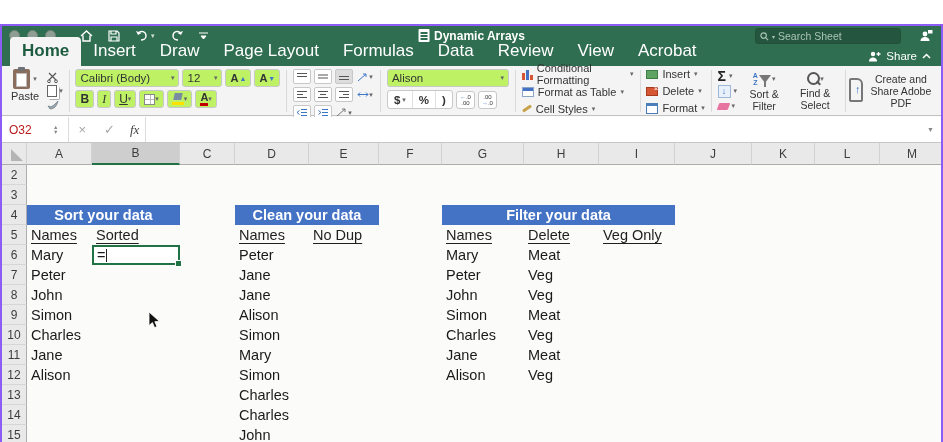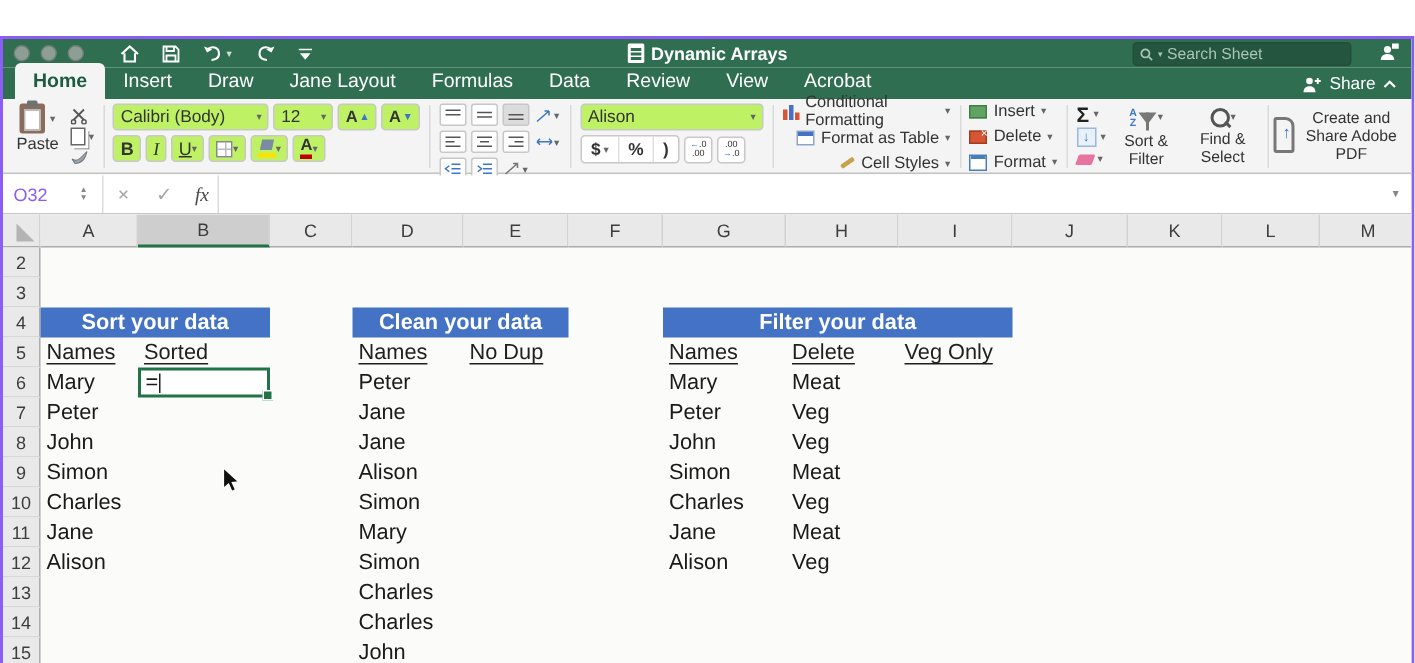--- a/index.html
+++ b/index.html
@@ -19,21 +19,21 @@
                   box-shadow:0 3px 0 var(--green),0 6px 0 var(--green);}
   .search{position:absolute;right:40px;top:2px;width:136px;height:14px;background:rgba(0,0,0,.22);
           border:1px solid #234f39;border-radius:3px;display:flex;align-items:center;padding:0 4px;gap:3px;}
   .search .ph{color:#aac5b5;font-size:10.5px;}
   .search .dd2{font-size:6px;color:#aac5b5;}
   .account{position:absolute;right:8px;top:2px;}
 
   
   .tabrow{position:absolute;top:19px;height:21px;left:0;right:0;background:var(--green);}
   #tabs{position:absolute;left:8px;bottom:0;display:flex;align-items:flex-end;}
-  .tab{color:#fff;font-size:13px;padding:4px 12px 5px;cursor:default;}
+  .tab{color:#fff;font-size:17px;padding:4px 12px 5px;cursor:default;}
   .tab.active{background:#f4f4f4;color:#1d5c40;font-weight:bold;border-radius:4px 4px 0 0;}
   .share{position:absolute;right:10px;bottom:4px;color:#fff;font-size:11.5px;display:flex;gap:5px;align-items:center;}
 
   
   .ribbon{position:absolute;top:40px;height:50px;left:0;right:0;background:#f4f4f4;border-bottom:1px solid #c2c2c2;
           display:flex;align-items:stretch;padding:3px 2px 2px 4px;box-sizing:border-box;color:#333;}
   .grp{display:flex;flex-direction:column;gap:3px;padding:0 3px;justify-content:flex-start;}
   .hrow{display:flex;gap:3px;align-items:center;}
   .sep{width:1px;background:#dadada;margin:1px 3px;}
   .btn,.combo{background:#bef264;border:1px solid #c8c8c8;border-radius:3px;font-size:11.5px;color:#333;
@@ -63,21 +63,21 @@
   .sq{display:flex;align-items:center;justify-content:center;width:18px;height:15px;border:1px solid #c8c8c8;border-radius:2px;background:#fff;box-sizing:border-box;}
   .sq.on{background:#dcdcdc;}
   .sq.noborder{border-color:transparent;background:transparent;}
   
   .seg{display:flex;border:1px solid #c8c8c8;border-radius:3px;background:#fff;height:17px;align-items:center;}
   .seg>span{padding:0 6px;font-size:11.5px;display:flex;align-items:center;gap:2px;border-right:1px solid #e0e0e0;height:100%;}
   .seg>span:last-child{border-right:none;}
   .decb{border:1px solid #c8c8c8;border-radius:3px;background:#fff;font-size:6px;line-height:6px;padding:2px 3px;color:#333;text-align:center;}
   .decb .bluearr{color:#3c76c8;}
   
-  .strow{display:flex;align-items:center;gap:4px;font-size:11px;height:13px;justify-content:flex-end;}
+  .strow{display:flex;align-items:center;gap:4px;font-size:11px;height:13px;}
   .cfIc{width:12px;height:11px;display:inline-flex;align-items:flex-end;gap:1px;}
   .cfIc i{display:block;width:3px;background:#d65532;height:7px;}
   .cfIc i:nth-child(2){background:#4472c4;height:10px;}
   .cfIc i:nth-child(3){background:#d65532;height:5px;}
   .tblIc{width:12px;height:10px;border:1px solid #8aa5c8;box-sizing:border-box;background:
          linear-gradient(#4472c4 0 3px,#fff 3px);display:inline-block;}
   .pencil{width:10px;height:3px;background:#c8a24a;transform:rotate(-35deg);display:inline-block;border-radius:1px;}
   
   .cellrow{display:flex;align-items:center;gap:4px;font-size:11px;height:13px;}
   .insIc{width:12px;height:9px;background:#5fa463;border:1px solid #3f7f44;box-sizing:border-box;display:inline-block;}
@@ -100,21 +100,21 @@
   .magIc::before{content:"";position:absolute;left:1px;top:1px;width:9px;height:9px;border:2px solid #555;border-radius:50%;}
   .magIc::after{content:"";position:absolute;left:10px;top:11px;width:5px;height:2px;background:#555;transform:rotate(45deg);}
   
   .adobe{display:flex;flex-direction:row;align-items:center;justify-content:center;width:108px;font-size:10.5px;line-height:1.15;text-align:center;}
   .pdfIc{width:18px;height:20px;border:2px solid #777;border-radius:2px 6px 2px 2px;position:relative;margin-bottom:2px;}
   .pdfIc::after{content:"↑";position:absolute;left:4px;top:3px;color:#3c76c8;font-size:11px;font-weight:bold;}
 
   
   .fbar{position:absolute;top:91px;height:26px;left:0;right:0;background:#fff;border-bottom:1px solid #c6c6c6;
         display:flex;align-items:center;box-sizing:border-box;}
-  .namebox{width:44px;padding-left:7px;font-size:12px;color:#8b5cf6;}
+  .namebox{width:44px;padding-left:7px;font-size:12px;color:#b91c1c;}
   .stepper{display:flex;flex-direction:column;font-size:5.5px;color:#888;line-height:5px;margin-right:10px;}
   .fdiv{width:1px;height:100%;background:#dcdcdc;}
   .fbtn{color:#a5a5a5;font-size:13px;margin:0 9px;}
   .fxl{font-style:italic;font-size:13px;color:#444;font-family:"Liberation Serif",serif;margin:0 6px;}
   .fright{margin-left:auto;margin-right:7px;font-size:7px;color:#888;}
 
   
   #sheet{position:absolute;top:117px;left:0;right:0;bottom:0;background:#fbfbfa;overflow:hidden;}
   .colhdr{position:absolute;top:0;height:22px;background:#e9e9e9;border-right:1px solid #d2d2d2;border-bottom:1px solid #adadad;
           box-sizing:border-box;display:flex;align-items:center;justify-content:center;font-size:12px;color:#3d3d3d;}
@@ -196,21 +196,21 @@
           <rect x="9" y="1" width="4.5" height="3.5" fill="#fff"></rect>
         </svg>
     </div>
   </div>
 
   <div class="tabrow">
     <div id="tabs">
         <div class="tab active">Home</div>
         <div class="tab">Insert</div>
         <div class="tab">Draw</div>
-        <div class="tab">Jane Layout</div>
+        <div class="tab">Page Layout</div>
         <div class="tab">Formulas</div>
         <div class="tab">Data</div>
         <div class="tab">Review</div>
         <div class="tab">View</div>
         <div class="tab">Acrobat</div>
       </div>
     <div class="share">
       <svg width="13" height="11" viewBox="0 0 13 11">
           <circle cx="5" cy="3" r="2.2" fill="#fff"></circle>
           <path d="M1 10.5 C1 7.5 3.2 6.5 5 6.5 C6.8 6.5 9 7.5 9 10.5 Z" fill="#fff"></path>

